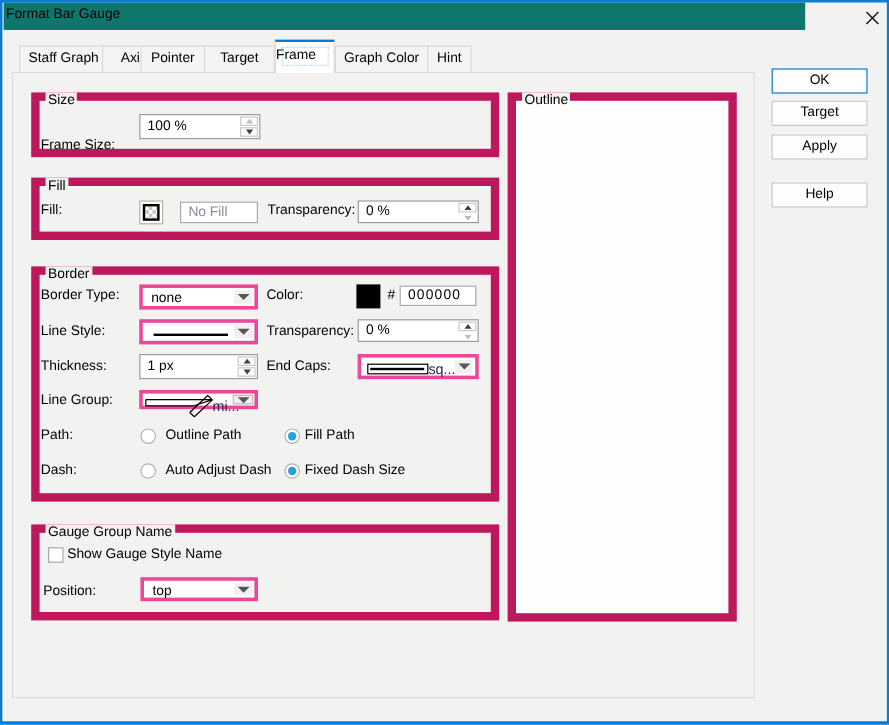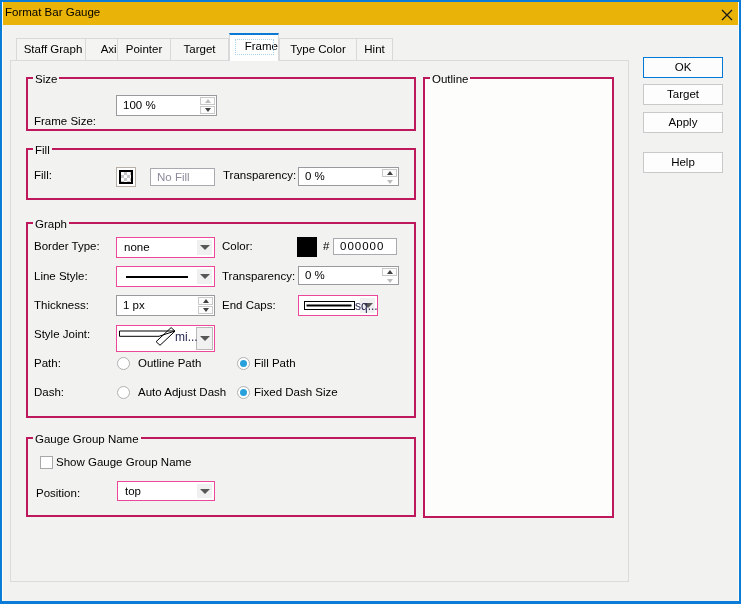--- a/index.html
+++ b/index.html
@@ -1,37 +1,37 @@
 <!DOCTYPE html>
 <html><head>
 <meta charset="utf-8">
 <style>
 *{margin:0;padding:0;box-sizing:border-box}
 html,body{width:741px;height:604px}
 body{position:relative;font-family:"Liberation Sans",sans-serif;font-size:11.5px;color:#000;background:#f2f3f0;overflow:hidden}
 .a{position:absolute}
 .frame{position:absolute;left:0;top:0;width:741px;height:604px;border:2px solid #0a7bd6;border-bottom-width:3px;box-shadow:inset 1px 0 0 #fffef6,inset -1px 0 0 #fffef6;z-index:50;pointer-events:none}
-.title{position:absolute;left:2px;top:2px;width:737px;height:23px;background:#eab308}
+.title{position:absolute;left:2px;top:2px;width:669px;height:23px;background:#0f766e}
 .tab{position:absolute;top:38px;height:22px;background:#f4f5f2;border:1px solid #d9d9d9;border-bottom:none;text-align:center;line-height:21px;z-index:3}
-.tabsel{position:absolute;left:229px;top:33px;width:50px;height:28px;background:#fff;border:1px solid #d9d9d9;border-bottom:none;border-top:2px solid #0979d4;z-index:4;text-align:right}
+.tabsel{position:absolute;left:229px;top:33px;width:50px;height:28px;background:#fff;border:1px solid #d9d9d9;border-bottom:none;border-top:2px solid #0979d4;z-index:4;text-align:left}
 .pane{position:absolute;left:10px;top:60px;width:619px;height:522px;border:1px solid #dbdbdb;background:#f2f3f0;z-index:2}
-.gb{position:absolute;border:2px solid #be185d;z-index:5}
+.gb{position:absolute;border:7px solid #be185d;z-index:5}
 .leg{position:absolute;top:-7px;left:5px;background:#f2f3f0;padding:0 2px;line-height:14px;white-space:nowrap}
 .lbl{position:absolute;line-height:14px;white-space:nowrap;z-index:6}
 .inp{position:absolute;background:#fff;border:1px solid #99999e;z-index:6}
 .inp .val{position:absolute;left:6px;top:2px;line-height:15px}
 .spin{position:absolute;right:1px;top:1px;width:15px;bottom:1px}
 .sb{position:absolute;left:0;width:15px;height:8px;background:#fdfdfd;border:1px solid #c9c9c9;display:flex;align-items:center;justify-content:center}
 .sb.nb{border-color:transparent;background:transparent}
 .sb.up{top:0}.sb.dn{top:9px}
 .tu{width:0;height:0;border-left:3.5px solid transparent;border-right:3.5px solid transparent;border-bottom:4px solid #404040}
 .td{width:0;height:0;border-left:3.5px solid transparent;border-right:3.5px solid transparent;border-top:4px solid #404040}
 .tu.dis{border-bottom-color:#bcbcbc}
 .td.dis{border-top-color:#bcbcbc}
-.dd{position:absolute;background:#fff;border:1px solid #ec4899;z-index:6}
+.dd{position:absolute;background:#fff;border:3px solid #ec4899;z-index:6}
 .dd .dv{position:absolute;left:7px;top:2px;line-height:15px}
 .ddbtn{position:absolute;right:2px;top:2px;bottom:2px;width:15px;background:#f0f0f1;display:flex;align-items:center;justify-content:center}
 .dar{width:0;height:0;border-left:5px solid transparent;border-right:5px solid transparent;border-top:5px solid #575757}
 .rad{position:absolute;width:13px;height:13px;border-radius:50%;border:1px solid #b0b0b0;background:#fff;z-index:6}
 .rad.sel::after{content:'';display:block;width:7px;height:7px;margin:2px;border-radius:50%;background:#28a0dc}
 .btn{position:absolute;left:643px;width:80px;height:21px;background:#fdfdfd;border:1px solid #c9c9c9;text-align:center;line-height:19px;z-index:6}
 </style>
 </head>
 <body>
 <div class="title">
@@ -40,32 +40,32 @@
       <path d="M1,1 L11,11 M11,1 L1,11" stroke="#1a1a1a" stroke-width="1.3"></path>
     </svg>
 </div>
 
 <div class="tab" style="left:16px;width:74px">Staff Graph</div>
 <div class="tab" style="left:85px;width:53px">Axis</div>
 <div class="tab" style="left:117px;width:54px">Pointer</div>
 <div class="tab" style="left:170px;width:59px">Target</div>
 <div class="tabsel"><span style="position:relative;top:5px">Frame</span>
 <div style="position:absolute;left:5px;top:4px;width:39px;height:16px;border:1px dotted #a9d2ee"></div></div>
-<div class="tab" style="left:279px;width:78px">Type Color</div>
+<div class="tab" style="left:279px;width:78px">Graph Color</div>
 <div class="tab" style="left:356px;width:37px">Hint</div>
 <div class="pane"></div>
 
 <div class="gb" style="left:26px;top:77px;width:390px;height:54px">
     <span class="leg">Size</span>
   </div>
 <div class="gb" style="left:26px;top:148px;width:390px;height:52px">
     <span class="leg">Fill</span>
   </div>
 <div class="gb" style="left:26px;top:222px;width:390px;height:196px">
-    <span class="leg">Graph</span>
+    <span class="leg">Border</span>
   </div>
 <div class="gb" style="left:26px;top:437px;width:390px;height:80px">
     <span class="leg">Gauge Group Name</span>
   </div>
 <div class="gb" style="left:423px;top:77px;width:191px;height:441px;background:#fdfefb">
     <span class="leg" style="background:linear-gradient(#f2f3f0 50%,#fdfefb 50%)">Outline</span>
 <div style="position:absolute;left:2px;top:5px;right:2px;bottom:2px;background:#fdfefb"></div>
   </div>
 
 <div class="lbl" style="left:34px;top:114px">Frame Size:</div>
@@ -141,33 +141,33 @@
 <span class="spin">
       <span class="sb up">
         <span class="tu"></span>
       </span>
       <span class="sb dn">
         <span class="td"></span>
       </span>
     </span>
   </div>
 <div class="lbl" style="left:222px;top:298px">End Caps:</div>
-<div class="dd" style="left:298px;top:295px;width:80px;height:21px">
+<div class="dd" style="left:298px;top:295px;width:101px;height:21px">
     <span class="ddbtn">
       <span class="dar"></span>
     </span>
 <svg style="position:absolute;left:0;top:0" width="80" height="19" viewBox="0 0 80 19">
 <rect x="5.5" y="5.5" width="50" height="8" fill="#fff" stroke="#000" stroke-width="1"></rect>
 <rect x="7.5" y="8.5" width="45" height="2" fill="#000"></rect>
 <text x="56" y="14" font-size="12" fill="#2a2a55">sq...</text>
     </svg>
   </div>
 
-<div class="lbl" style="left:34px;top:327px">Style Joint:</div>
-<div class="dd" style="left:116px;top:325px;width:99px;height:27px">
+<div class="lbl" style="left:34px;top:327px">Line Group:</div>
+<div class="dd" style="left:116px;top:325px;width:99px;height:16px">
 <div style="position:absolute;right:1px;top:1px;bottom:1px;width:17px;background:#f1f1f1;border:1px solid #b9b9b9;display:flex;align-items:center;justify-content:center">
       <span class="dar"></span>
     </div>
 <svg style="position:absolute;left:0;top:0" width="80" height="24" viewBox="0 0 80 24" overflow="visible">
 <g fill="none" stroke="#000" stroke-width="1">
 <path d="M2.5,5 H58 M2.5,10.3 H42 L58,5 M2.5,5 V10.3"></path>
 <path d="M58,5.2 L43,19.3 M54.1,1.6 L39.1,15.7 M58,5.2 L54.1,1.6 M43,19.3 L39.1,15.7"></path>
 </g>
 <text x="58" y="14.5" font-size="12" fill="#2a2a55">mi...</text>
     </svg>
@@ -179,21 +179,21 @@
 <div class="rad sel" style="left:237px;top:357px"></div>
 <div class="lbl" style="left:254px;top:356px">Fill Path</div>
 
 <div class="lbl" style="left:34px;top:385px">Dash:</div>
 <div class="rad" style="left:117px;top:386px"></div>
 <div class="lbl" style="left:138px;top:385px">Auto Adjust Dash</div>
 <div class="rad sel" style="left:237px;top:386px"></div>
 <div class="lbl" style="left:254px;top:385px">Fixed Dash Size</div>
 
 <div class="a" style="left:40px;top:456px;width:13px;height:13px;border:1px solid #a8a8a8;background:#fff;z-index:6"></div>
-<div class="lbl" style="left:56px;top:455px">Show Gauge Group Name</div>
+<div class="lbl" style="left:56px;top:455px">Show Gauge Style Name</div>
 <div class="lbl" style="left:36px;top:486px">Position:</div>
 <div class="dd" style="left:117px;top:481px;width:98px;height:20px">
     <span class="dv">top</span>
     <span class="ddbtn">
       <span class="dar"></span>
     </span>
   </div>
 
 <div class="btn" style="top:57px;border-color:#0078d7">OK</div>
 <div class="btn" style="top:84px">Target</div>

